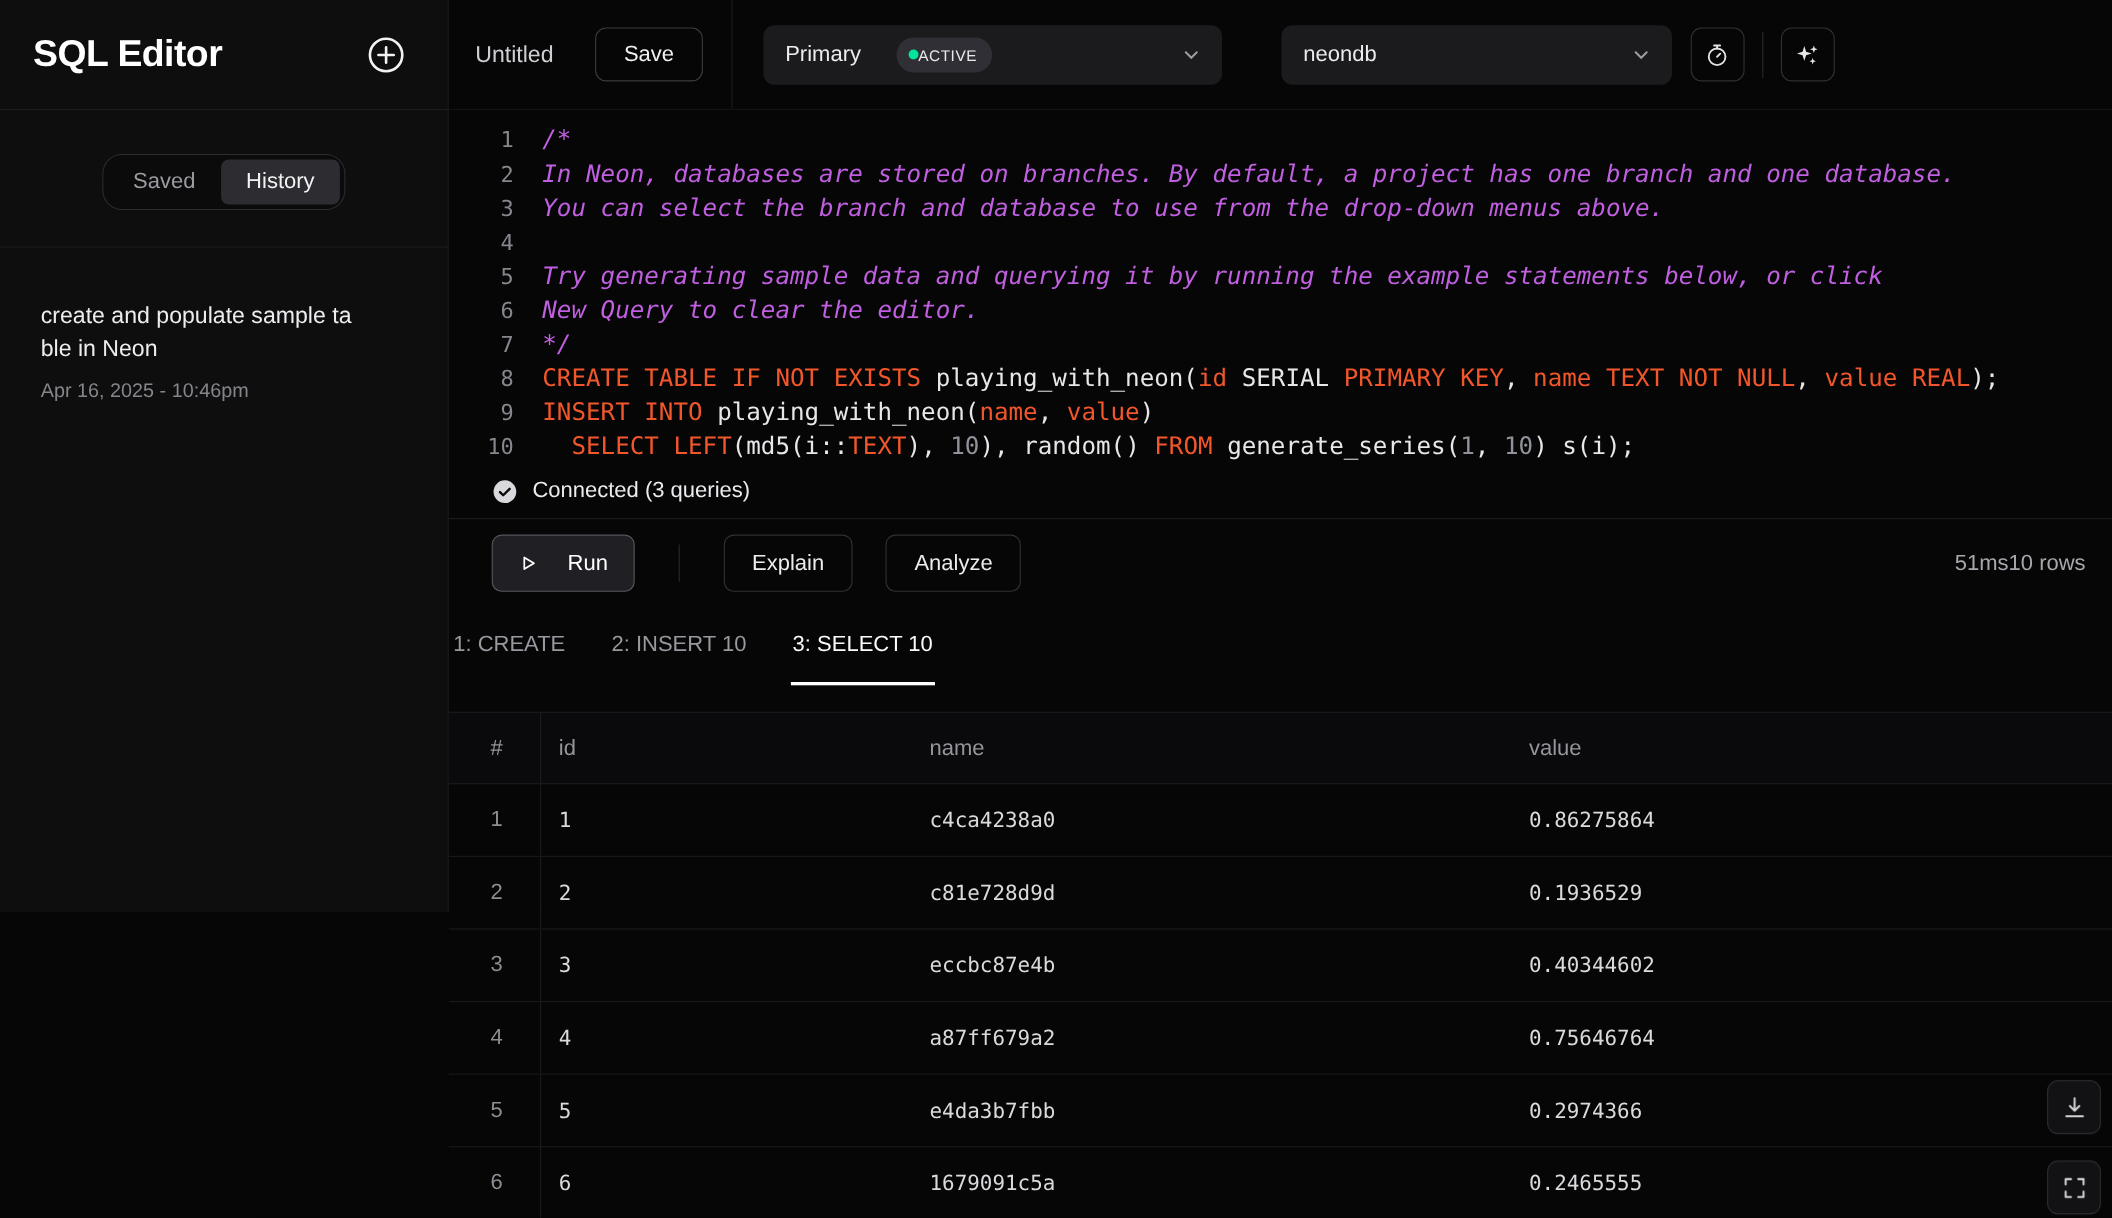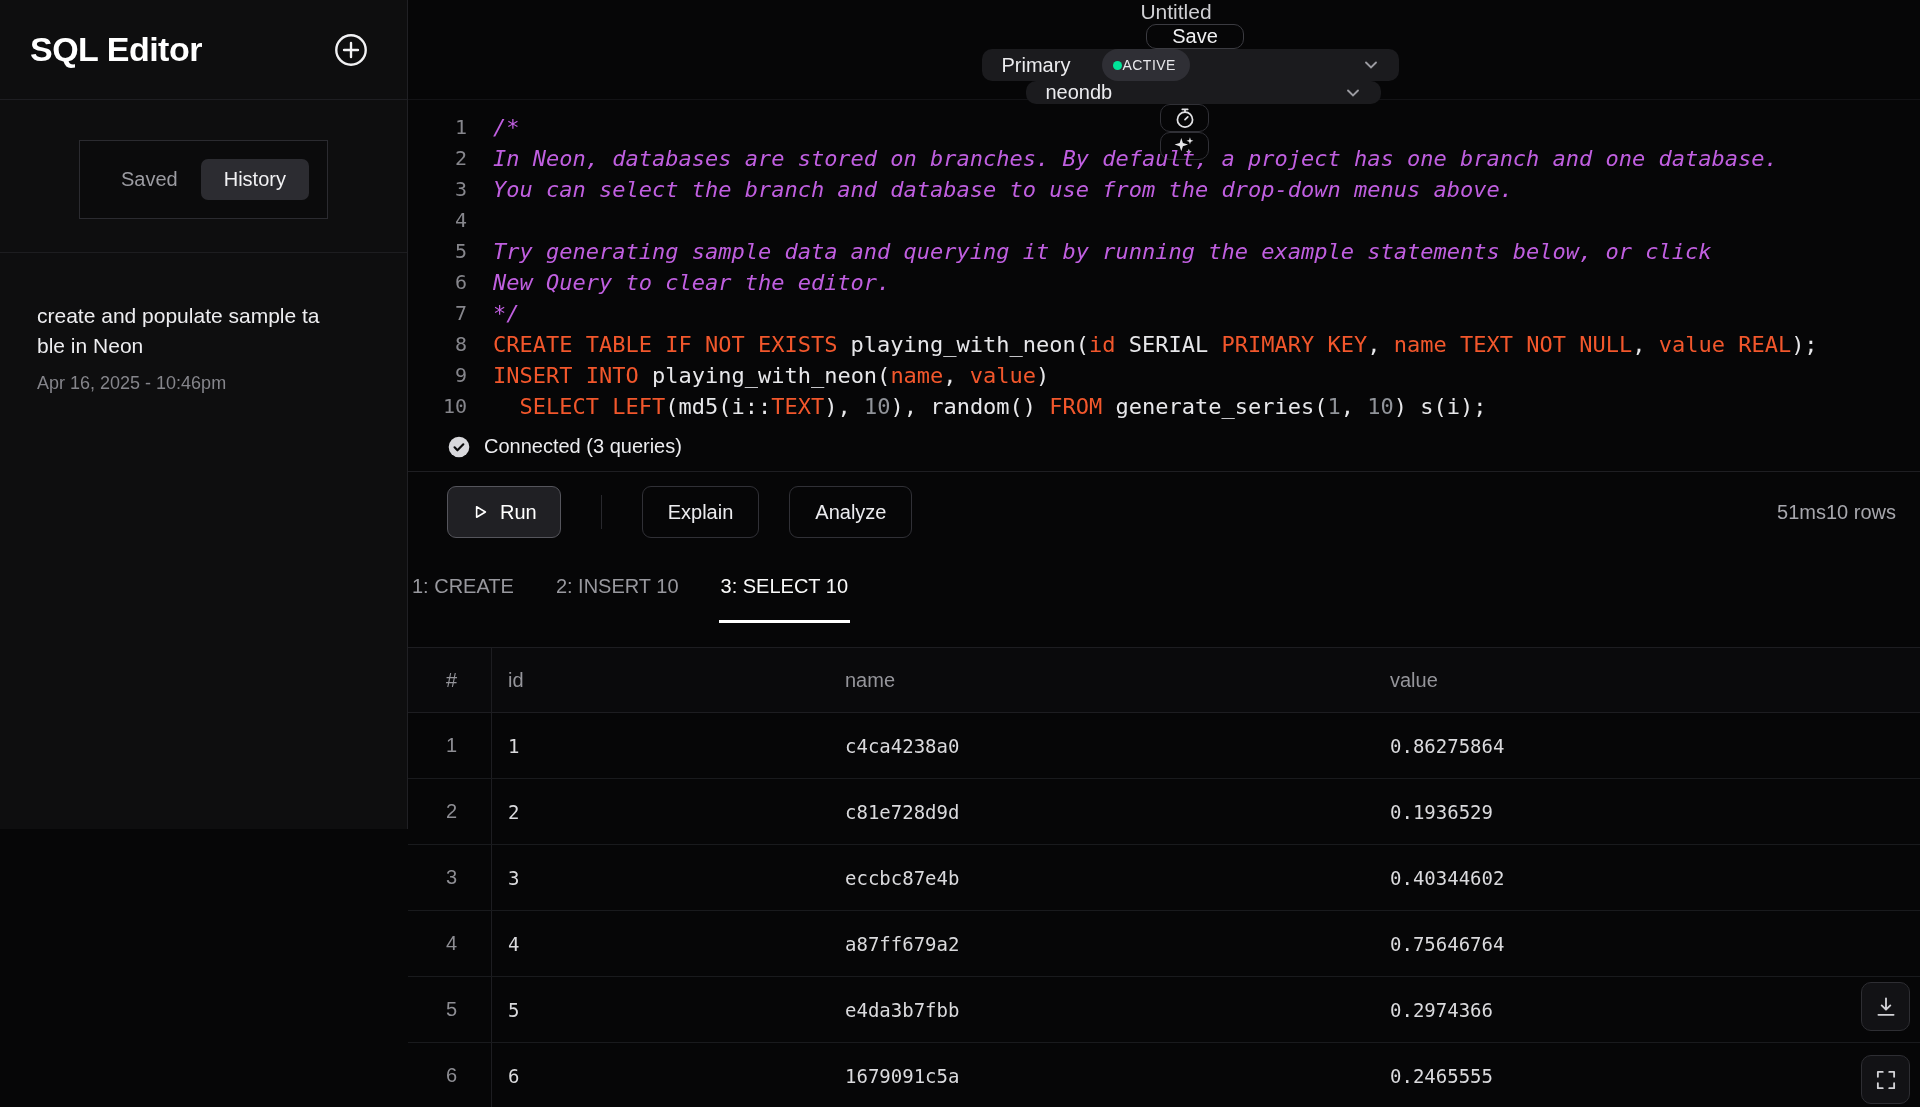--- a/index.html
+++ b/index.html
@@ -6,32 +6,32 @@
   html,body { width:1920px; height:1107px; overflow:hidden; background:#060607; }
   body { font-family:"Liberation Sans", sans-serif; color:#e7e7ea; }
   .app { position:relative; width:1920px; height:829px; display:flex; }
 
   
   .sidebar { width:408px; min-width:408px; height:100%; background:#0e0e0f; border-right:1px solid #202024; display:flex; flex-direction:column; }
   .sidebar-header { height:100px; display:flex; align-items:center; justify-content:space-between; padding:0 32px 0 30px; border-bottom:1px solid #1e1e22; }
   .sidebar-title { font-size:34px; font-weight:650; color:#ffffff; letter-spacing:-0.5px; }
   .icon-btn-plain { background:none; border:none; cursor:pointer; display:flex; align-items:center; justify-content:center; width:48px; height:48px; }
   .seg-wrap { display:flex; justify-content:center; margin-top:40px; }
-  .segmented { display:flex; border:1px solid #2b2b30; background:#0b0b0c; border-radius:0; padding:18px; }
+  .segmented { display:flex; border:1px solid #2b2b30; background:#0b0b0c; border-radius:18px; padding:4px; }
   .seg-item { padding:9px 23px; font-size:20px; color:#9b9ba1; border-radius:7px; cursor:pointer; }
   .seg-item.active { background:#2c2c31; color:#f2f2f4; }
   .sidebar-divider { margin-top:33px; border-top:1px solid #1d1d20; }
   .history-item { padding:48px 20px 0 37px; cursor:pointer; }
   .history-title { font-size:21px; line-height:30px; color:#ededf0; width:288px; word-break:break-all; }
   .history-time { margin-top:12px; font-size:18px; color:#85858b; }
 
   
   .main { flex:1; display:flex; flex-direction:column; position:relative; background:#060607; }
 
-  .topbar { height:100px; min-height:100px; display:flex; align-items:center; padding-left:24px; border-bottom:1px solid #131316;flex-direction:column; }
+  .topbar { height:100px; min-height:100px; display:flex; align-items:center; padding-left:24px; border-bottom:1px solid #131316; }
   .query-title { font-size:21px; color:#cfcfd3; }
   .save-btn { margin-left:38px; height:49px; padding:0 25px; background:transparent; border:1px solid #3b3b41; border-radius:10px; color:#f0f0f2; font-size:20px; font-family:inherit; cursor:pointer; }
   .topbar-vdiv { margin-left:26px; width:1px; height:100%; background:#1a1a1d; }
   .dropdown { height:54px; background:#1b1b1e; border-radius:10px; display:flex; align-items:center; padding:0 18px 0 20px; cursor:pointer; }
   .dd-branch { margin-left:28px; width:417px; }
   .dd-db { margin-left:54px; width:355px; }
   .dd-label { font-size:20px; color:#ececef; }
   .dd-chevron { margin-left:auto; display:flex; }
   .badge { margin-left:32px; display:flex; align-items:center; height:32px; padding:0 14px 0 11px; background:#2f2f35; border-radius:16px; gap:0; }
   .badge-dot { width:9px; height:9px; border-radius:50%; background:#00e599; }
@@ -47,21 +47,21 @@
   .tok-kw { color:#f2572c; }
   .tok-comment { color:#c05fe0; font-style:italic; }
   .tok-pl { color:#e7e7ea; }
   .tok-num { color:#909399; }
   .green-bar { height:5px; background:#16a06b; }
 
   
   .status-row { height:50px; min-height:50px; display:flex; align-items:center; padding-left:39px; border-bottom:1px solid #1e1e22; }
   .status-text { margin-left:13px; font-size:20px; color:#ececef; }
   .actions-row { height:80px; min-height:80px; display:flex; align-items:center; padding:0 24px 0 39px; }
-  .run-btn { height:52px; padding:0 23px; background:#202024; border:1px solid #55555c; border-radius:9px; display:flex; align-items:center; gap:11px; color:#ffffff; font-size:20px; font-family:inherit; cursor:pointer; }
+  .run-btn { height:52px; padding:0 23px; background:#202024; border:1px solid #55555c; border-radius:9px; display:flex; align-items:center; gap:27px; color:#ffffff; font-size:20px; font-family:inherit; cursor:pointer; }
   .actions-vdiv { margin:0 40px; width:1px; height:34px; background:#28282d; }
   .ghost-btn { height:52px; padding:0 25px; background:transparent; border:1px solid #303036; border-radius:9px; color:#ececef; font-size:20px; font-family:inherit; cursor:pointer; }
   .ghost-btn + .ghost-btn { margin-left:30px; }
   .metrics { margin-left:auto; display:flex; font-size:20px; color:#a7a7ad; }
 
   
   .result-tabs { height:71px; min-height:71px; display:flex; padding-left:2px; }
   .rtab { margin-right:38px; display:flex; align-items:center; font-size:20px; color:#98989e; border-bottom:3px solid transparent; padding:0 2px; cursor:pointer; }
   .rtab.active { color:#fafafa; border-bottom-color:#ffffff; }
   .tabs-gap { height:24px; min-height:24px; }

